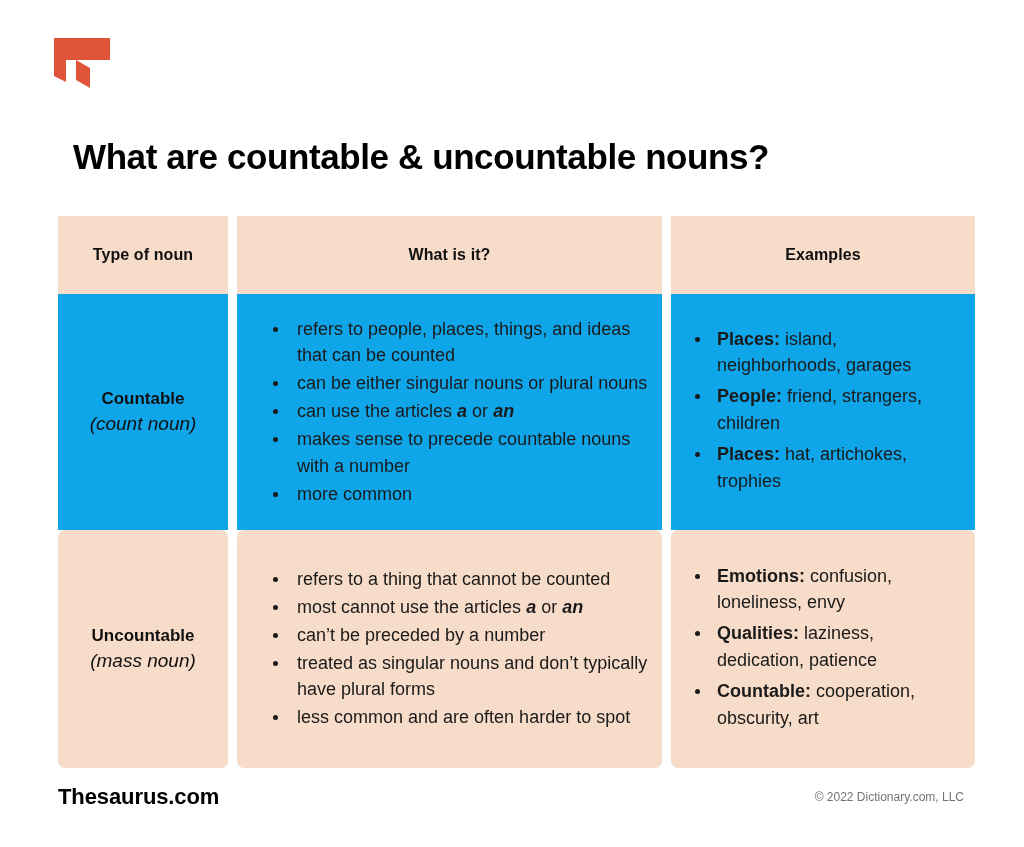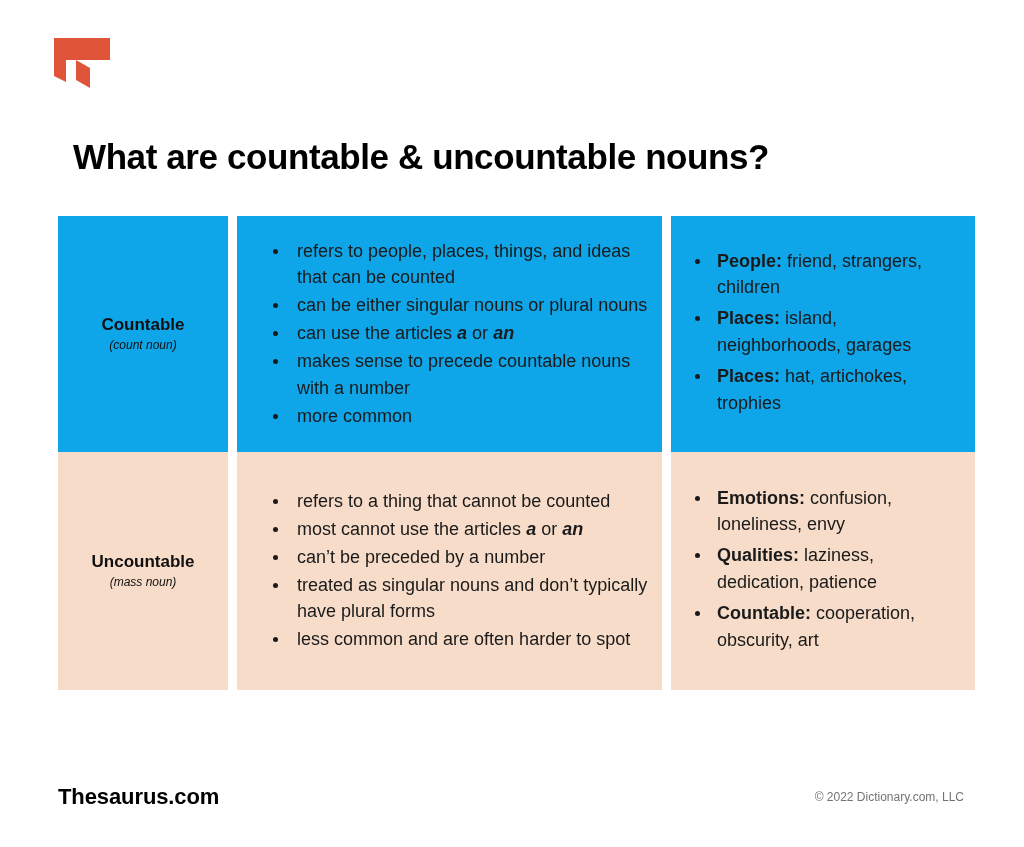--- a/index.html
+++ b/index.html
@@ -72,35 +72,35 @@
   }
 
   
   .body-cell {
     display: flex;
     align-items: center;
     box-sizing: border-box;
     padding: 16px 0;
   }
   .row-1 .body-cell { background: #0ea5e9; min-height: 236px; }
-  .row-2 .body-cell { background: #f7dcc9; min-height: 238px; }
+  .row-2 .body-cell { background: #f7dcc9; min-height: 238px; border-radius: 7px; }
 
   .cell-type {
     justify-content: center;
     text-align: center;
     flex-direction: column;
     line-height: 1.35;
   }
   .type-name {
     font-size: 17px;
     font-weight: bold;
     color: #101010;
   }
   .type-sub {
-    font-size: 12px;
+    font-size: 19px;
     font-style: italic;
     color: #101010;
   }
 
   .cell-list { align-items: center; }
   ul.bullets {
     margin: 0;
     padding: 0 10px 0 34px;
     list-style: none;
     width: 100%;
@@ -155,39 +155,44 @@
   <svg width="56" height="50" viewBox="0 0 56 50">
     <path d="M0 0 H56 V22 H36 V50 L22 42 V22 H12 V44 L0 38 Z" fill="#e0543a"></path>
     <path d="M22 22 L36 30 V22 Z" fill="#ffffff"></path>
   </svg>
 </div>
 
 <div class="page-title">What are countable &amp; uncountable nouns?</div>
 
 <div class="table">
 
+  <div class="row head-row">
+    <div class="head-cell col-type">Type of noun</div>
+    <div class="head-cell col-what">What is it?</div>
+    <div class="head-cell col-ex">Examples</div>
+  </div>
 
   <div class="row row-1">
     <div class="body-cell cell-type col-type">
       <div class="type-name">Countable</div>
       <div class="type-sub">(count noun)</div>
     </div>
     <div class="body-cell cell-list col-what">
       <ul class="bullets">
           <li><span>refers to people, places, things, and ideas that can be counted</span></li>
           <li><span>can be either singular nouns or plural nouns</span></li>
           <li><span>can use the articles </span><span class="em">a</span><span> or </span><span class="em">an</span></li>
           <li><span>makes sense to precede countable nouns with a number</span></li>
           <li><span>more common</span></li>
         </ul>
     </div>
     <div class="body-cell cell-list cell-ex col-ex">
       <ul class="bullets">
+          <li><span class="lbl">Places:</span><span> island, neighborhoods, garages</span></li>
           <li><span class="lbl">People:</span><span> friend, strangers, children</span></li>
-          <li><span class="lbl">Places:</span><span> island, neighborhoods, garages</span></li>
           <li><span class="lbl">Places:</span><span> hat, artichokes, trophies</span></li>
         </ul>
     </div>
   </div>
 
   <div class="row row-2">
     <div class="body-cell cell-type col-type">
       <div class="type-name">Uncountable</div>
       <div class="type-sub">(mass noun)</div>
     </div>

